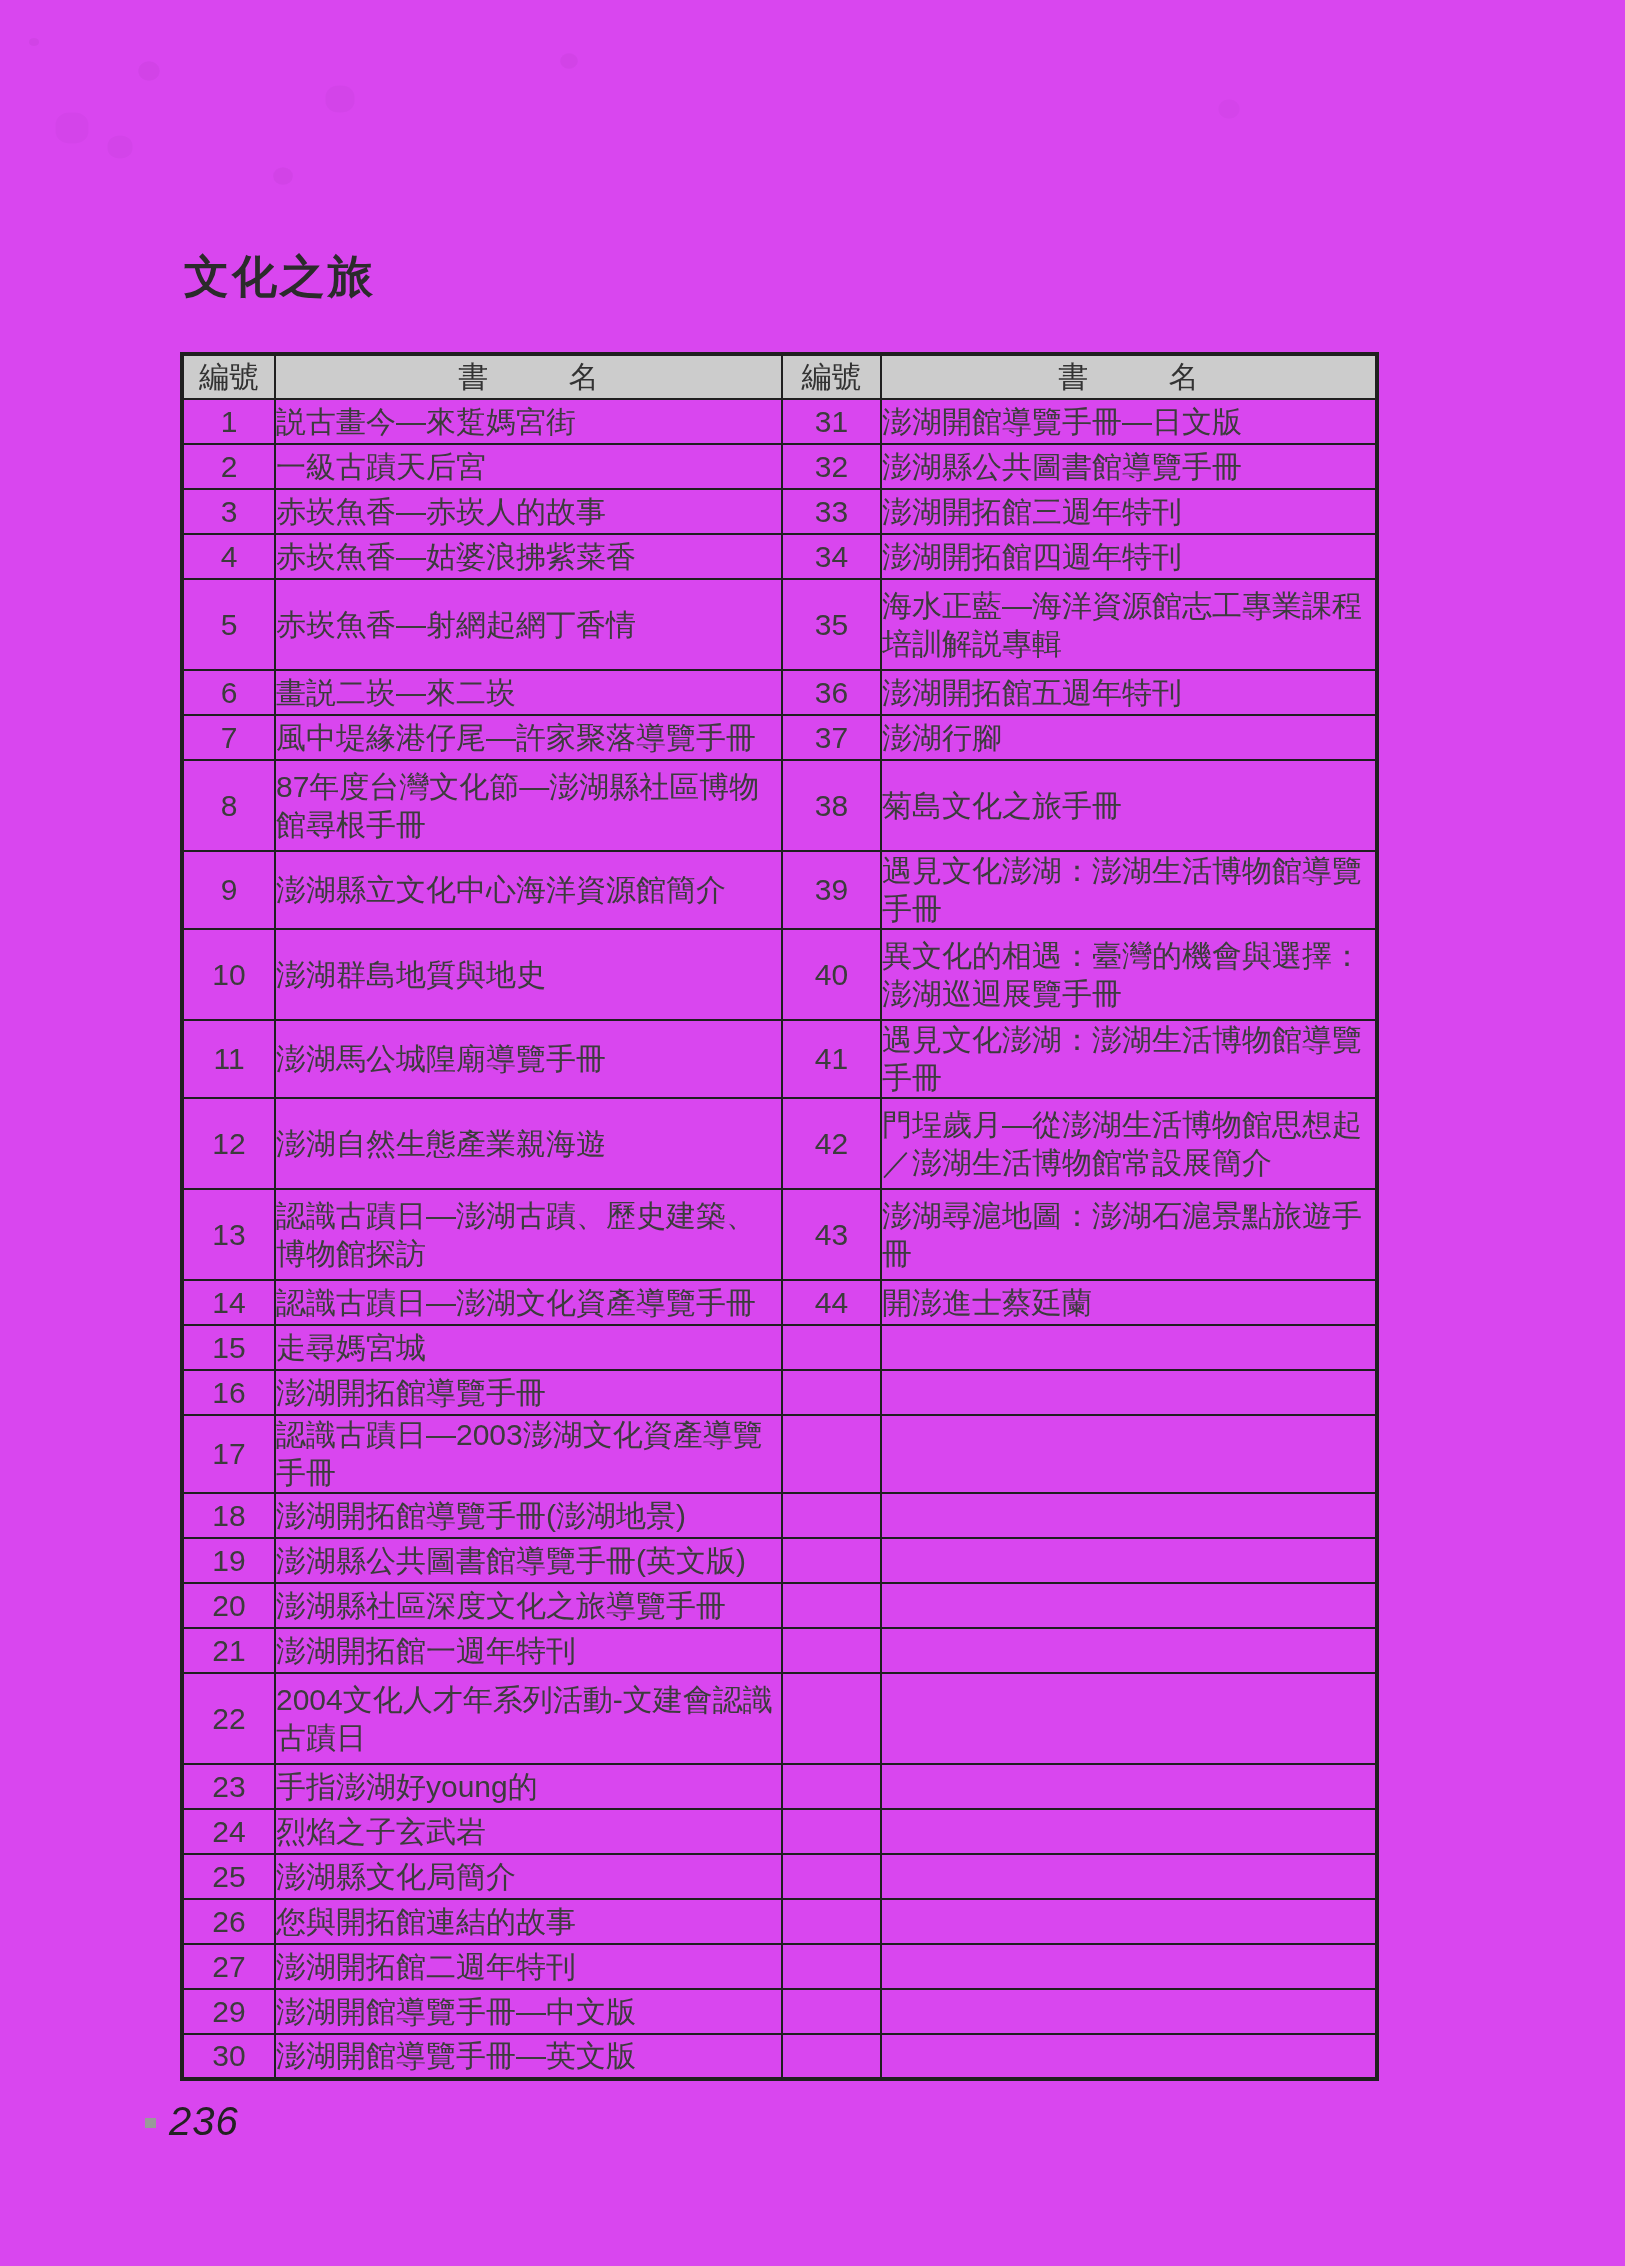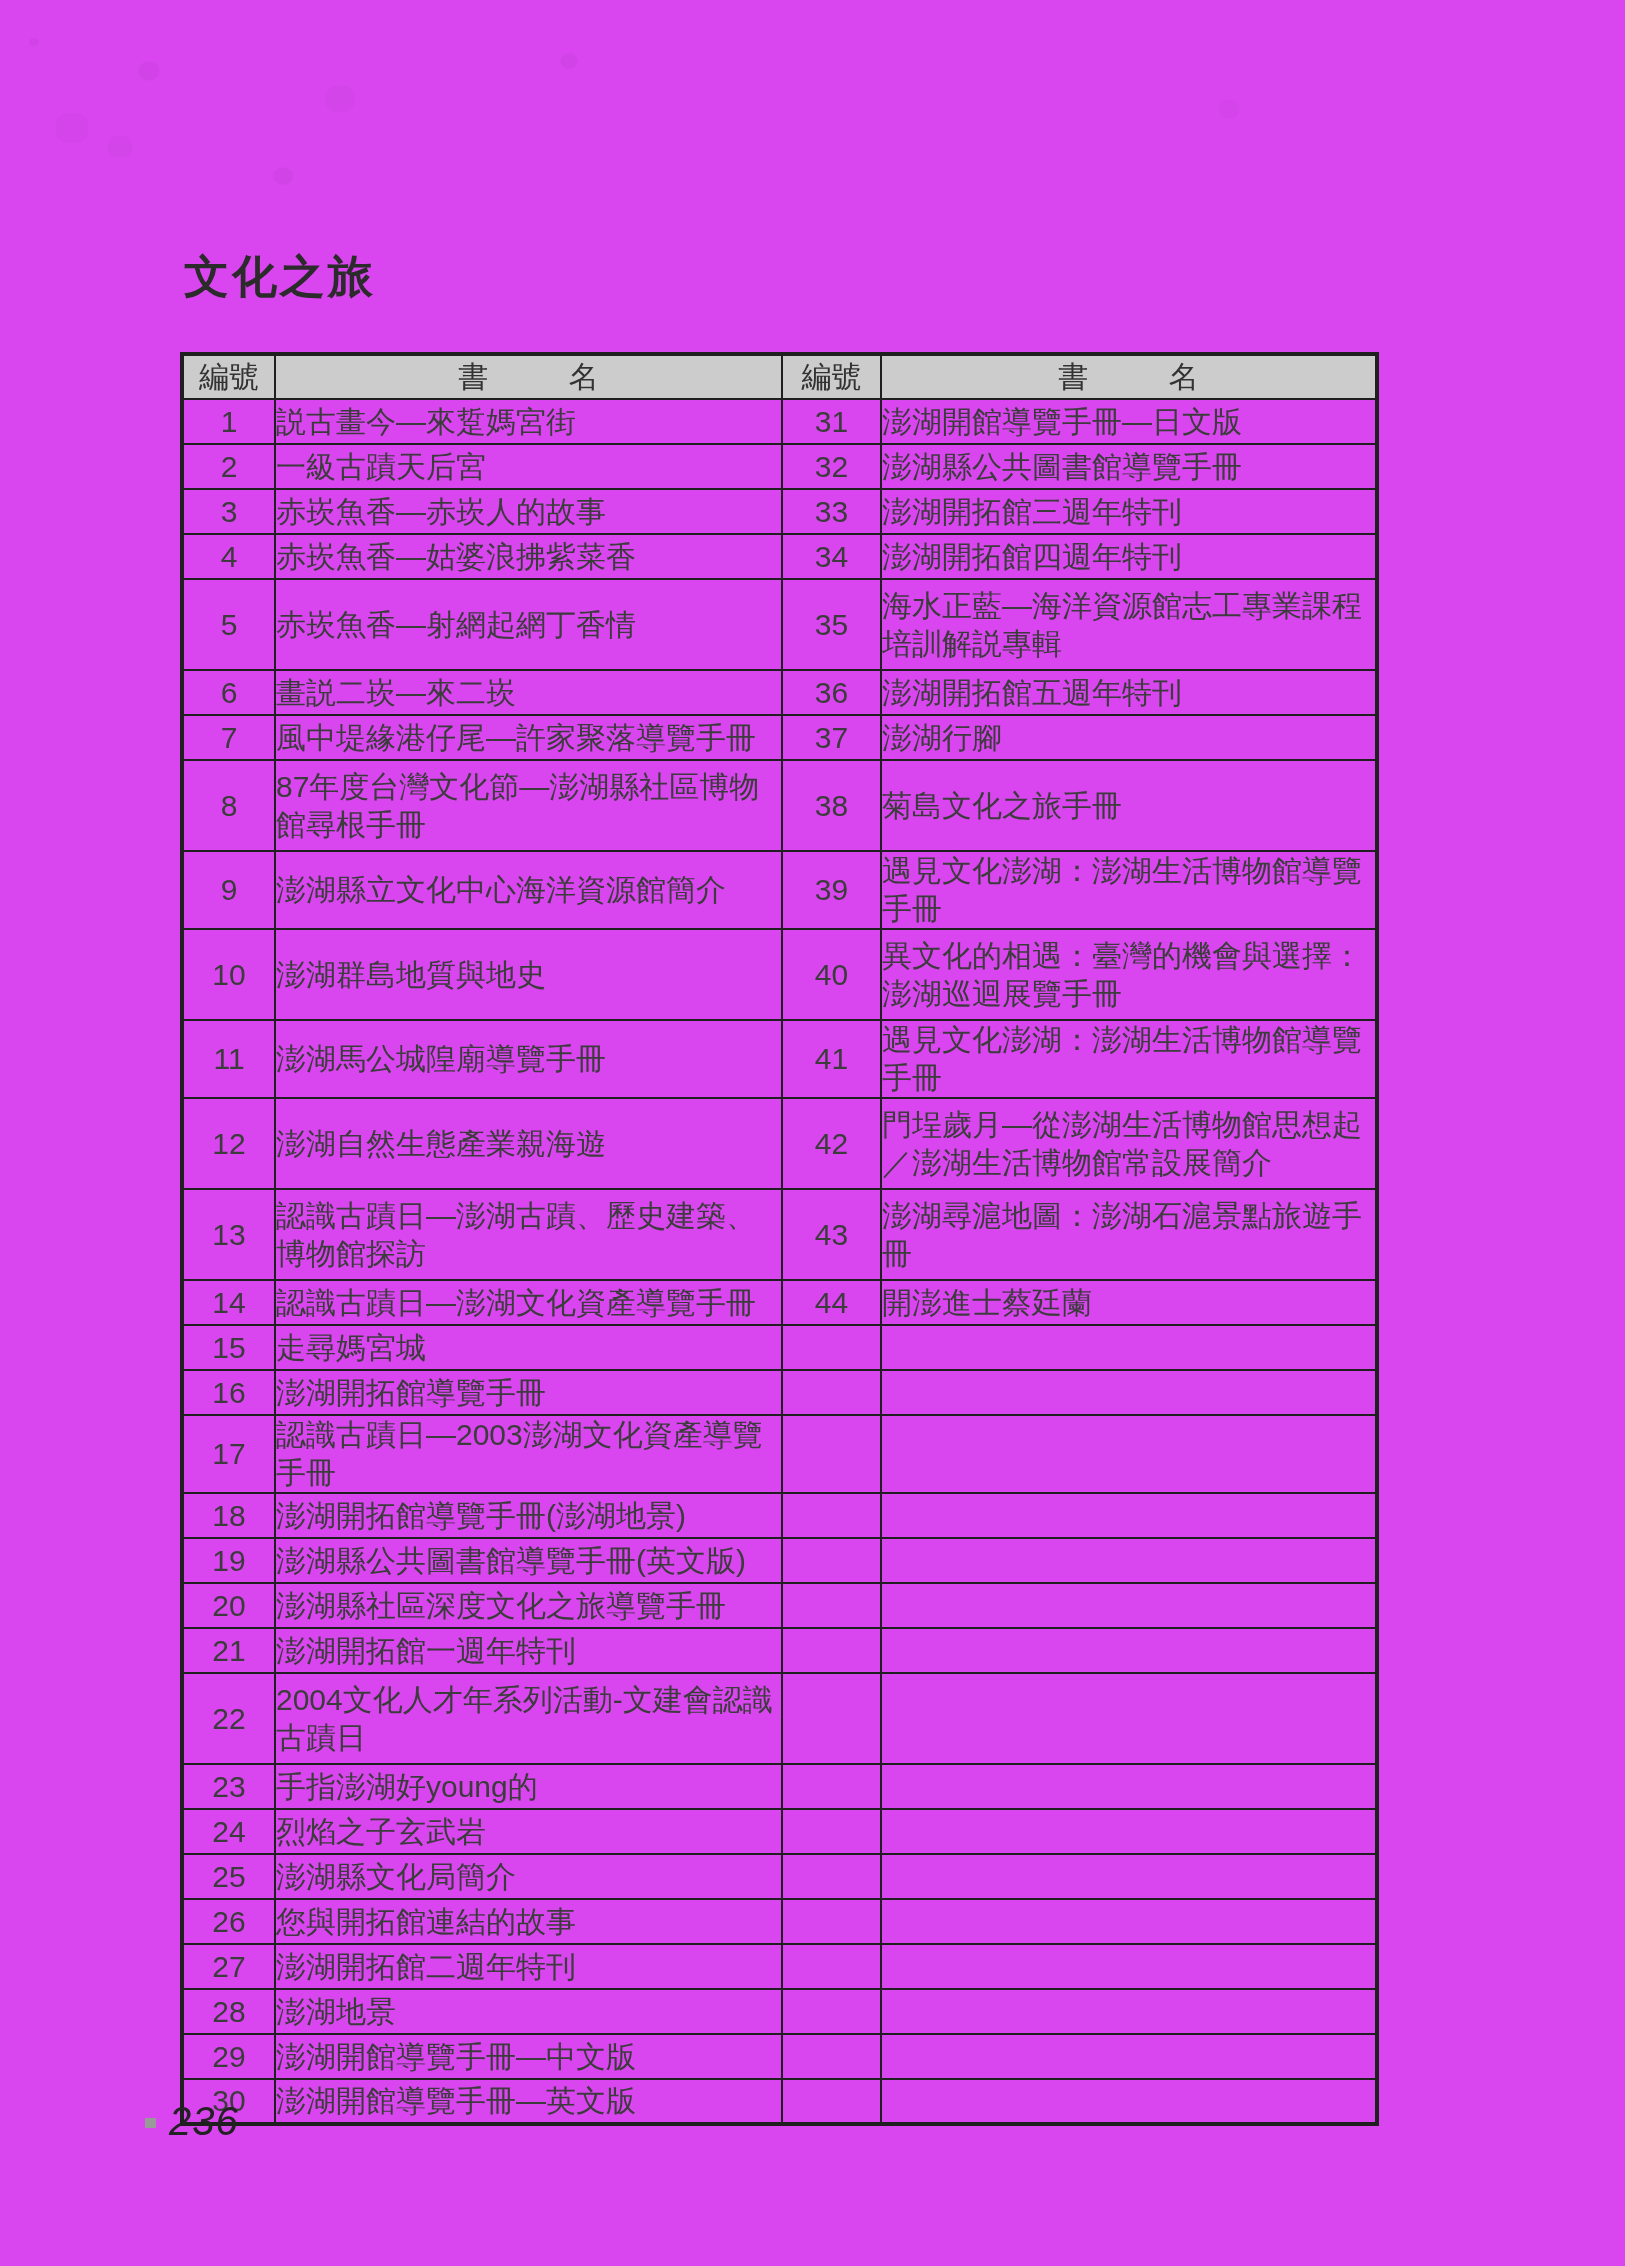--- a/index.html
+++ b/index.html
@@ -278,26 +278,20 @@
     <td class="num-cell mid"></td>
     <td class="title-cell"></td>
   </tr>
           <tr class="std">
     <td class="num-cell">27</td>
     <td class="title-cell">澎湖開拓館二週年特刊</td>
     <td class="num-cell mid"></td>
     <td class="title-cell"></td>
   </tr>
           <tr class="std">
-    <td class="num-cell">28</td>
-    <td class="title-cell">澎湖地景</td>
-    <td class="num-cell mid"></td>
-    <td class="title-cell"></td>
-  </tr>
-          <tr class="std">
     <td class="num-cell">29</td>
     <td class="title-cell">澎湖開館導覽手冊—中文版</td>
     <td class="num-cell mid"></td>
     <td class="title-cell"></td>
   </tr>
           <tr class="std">
     <td class="num-cell">30</td>
     <td class="title-cell">澎湖開館導覽手冊—英文版</td>
     <td class="num-cell mid"></td>
     <td class="title-cell"></td>

